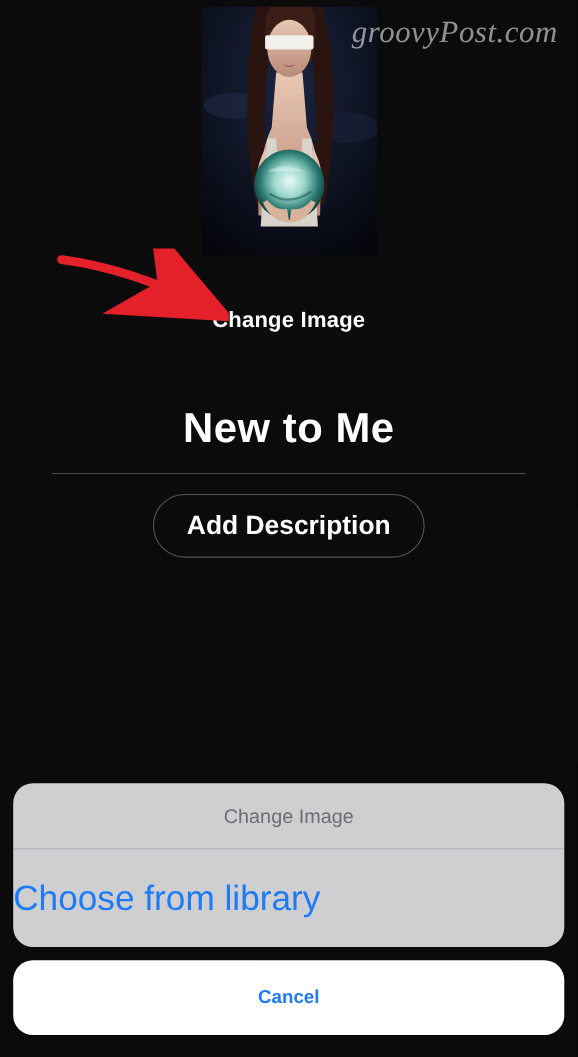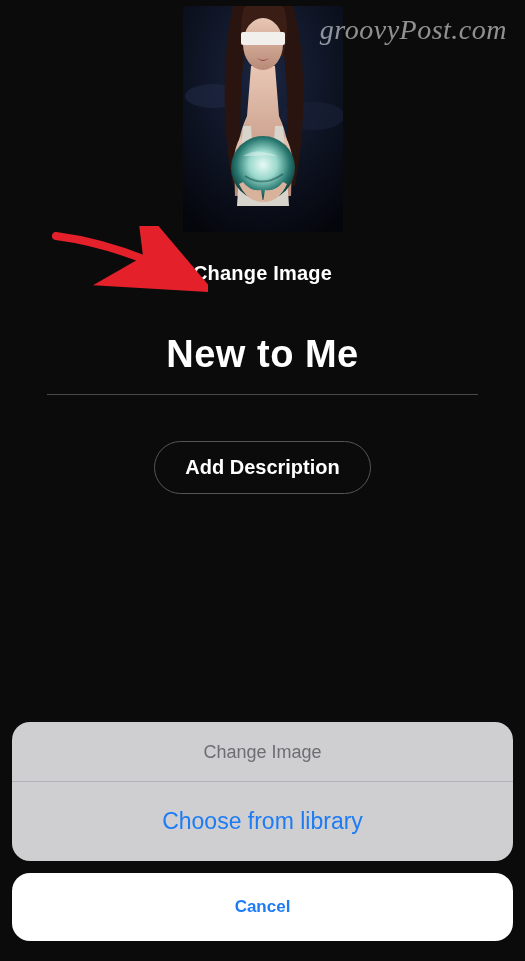--- a/index.html
+++ b/index.html
@@ -16,20 +16,21 @@
       overflow: hidden;
     }
     .screen {
       width: 100%;
       height: 100%;
       background: #0b0b0b;
       position: relative;
       display: flex;
       flex-direction: column;
       align-items: center;
+      gap: 18px;
     }
     .watermark {
       position: absolute;
       top: 14px;
       right: 18px;
       color: rgba(255,255,255,0.55);
       font-size: 28px;
       font-style: italic;
       font-family: Georgia, 'Times New Roman', serif;
       letter-spacing: 0.5px;
@@ -79,27 +80,26 @@
       text-align: center;
       padding-bottom: 18px;
       width: 100%;
     }
     .title-underline {
       width: 100%;
       height: 1px;
       background: #4a4a4a;
     }
     .add-desc-btn {
-      margin-top: 46px;
       padding: 14px 30px;
       border: 1.5px solid #555;
       border-radius: 999px;
       background: transparent;
       color: #fff;
-      font-size: 20px;
+      font-size: 24px;
       font-weight: 600;
       cursor: pointer;
     }
     .sheet-wrap {
       position: absolute;
       bottom: 0;
       left: 0;
       width: 100%;
       padding: 12px 12px 20px 12px;
     }
@@ -111,22 +111,21 @@
     }
     .sheet-title {
       text-align: center;
       font-size: 18px;
       color: #6e6e72;
       padding: 20px 0 18px 0;
       border-bottom: 1px solid #b4b4b8;
       font-weight: 500;
     }
     .sheet-item {
-      text-align: center;
-      font-size: 23px;
+      font-size: 32px;
       padding: 26px 0;
       border-bottom: 1px solid #b4b4b8;
       font-weight: 500;
       cursor: pointer;
     }
     .sheet-item:last-child {
       border-bottom: none;
     }
     .sheet-item.blue {
       color: #1d7bf5;

